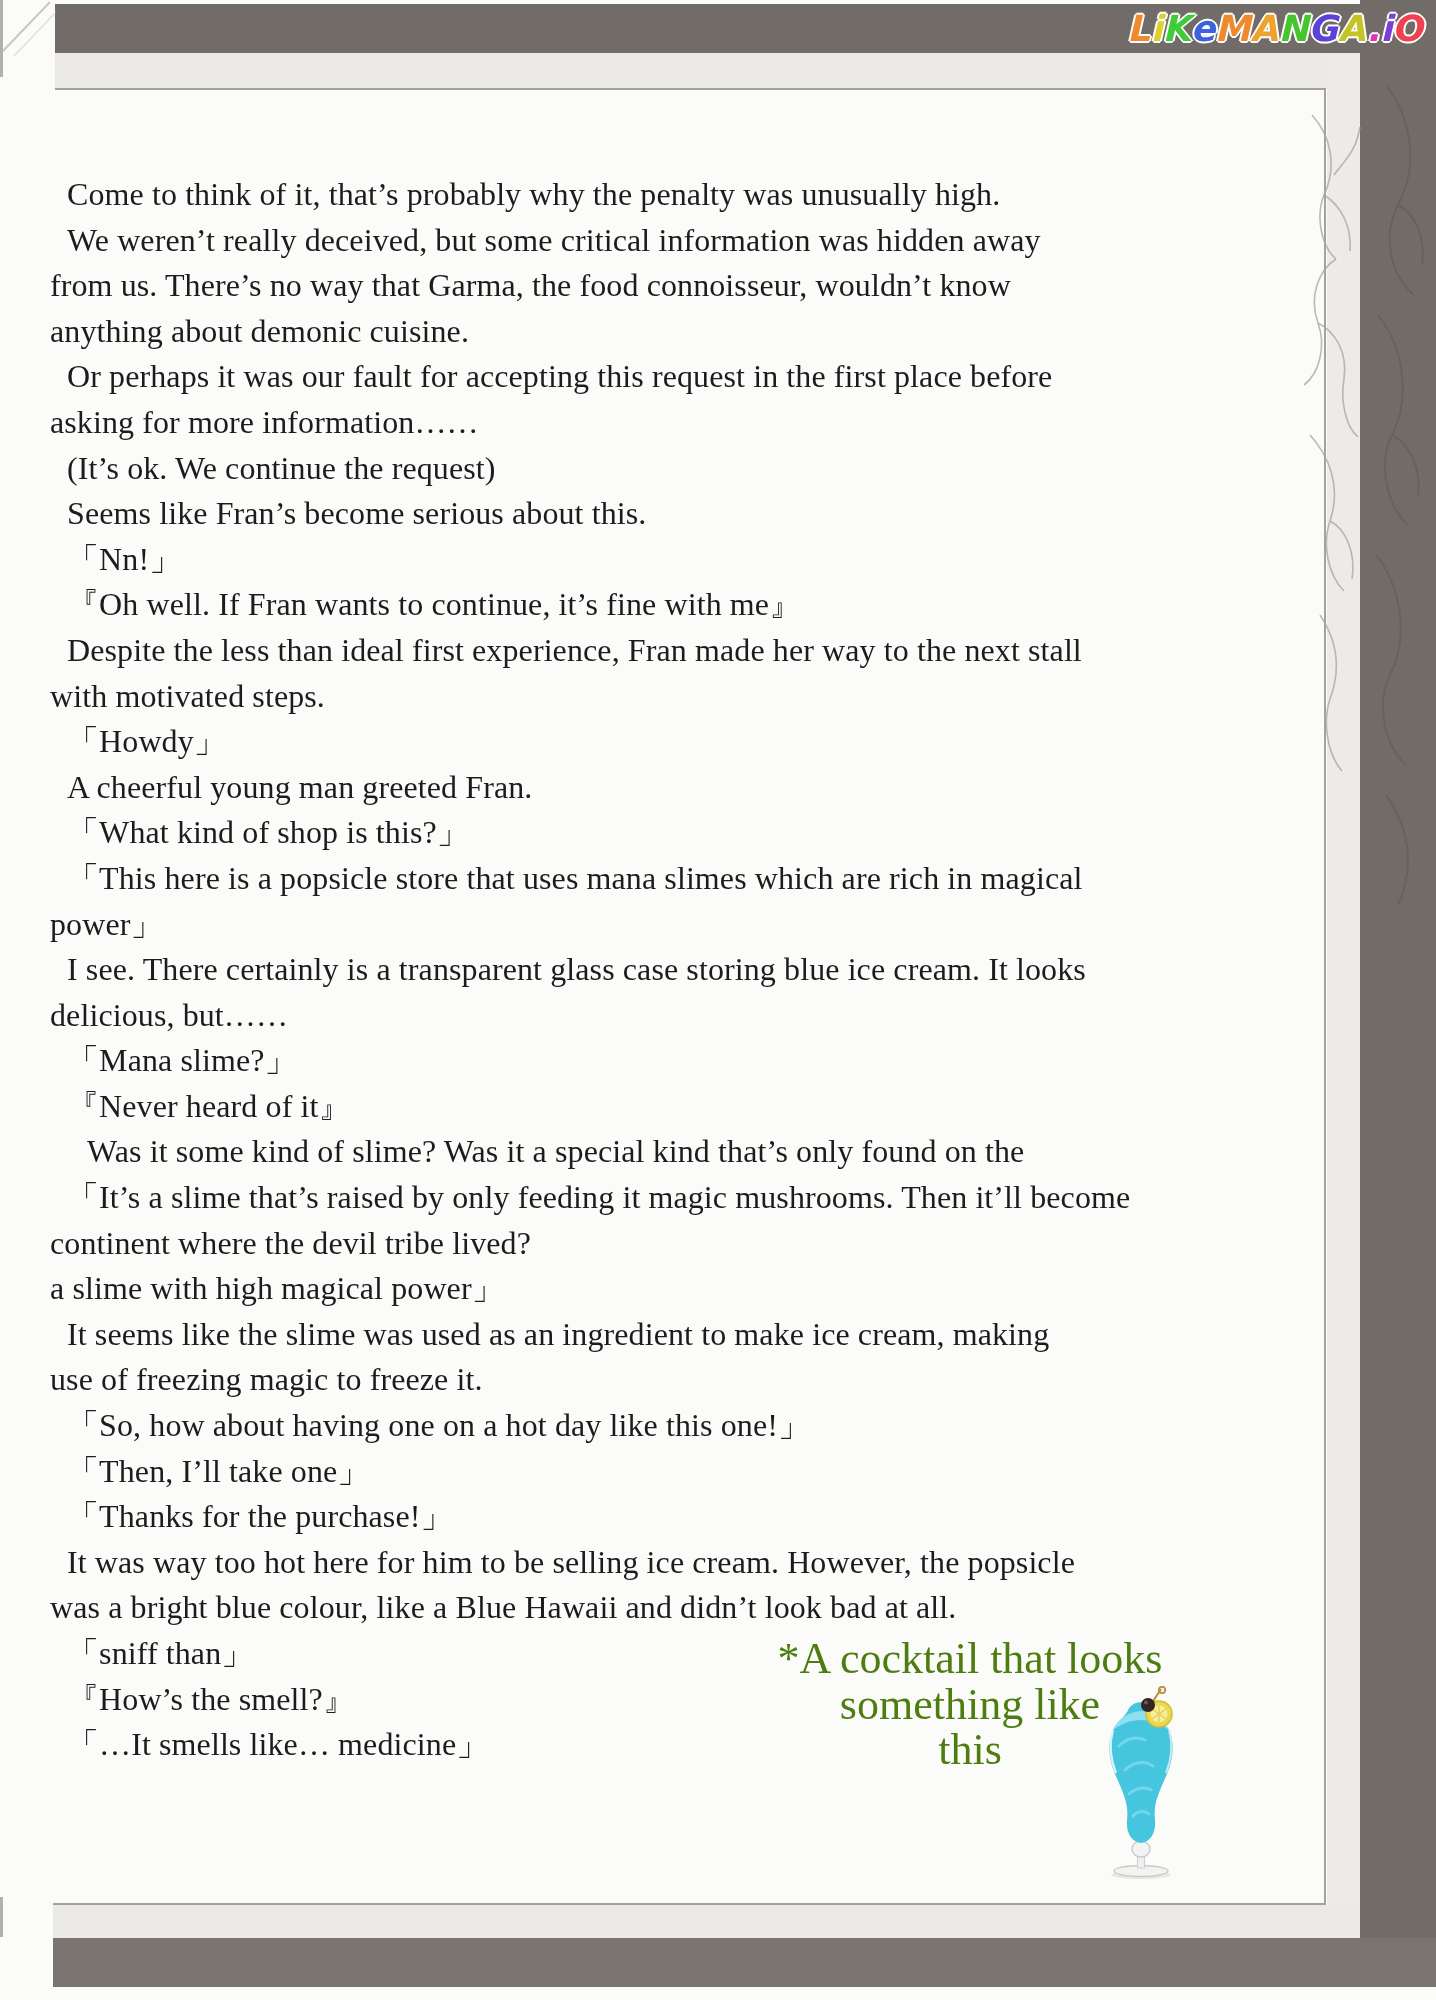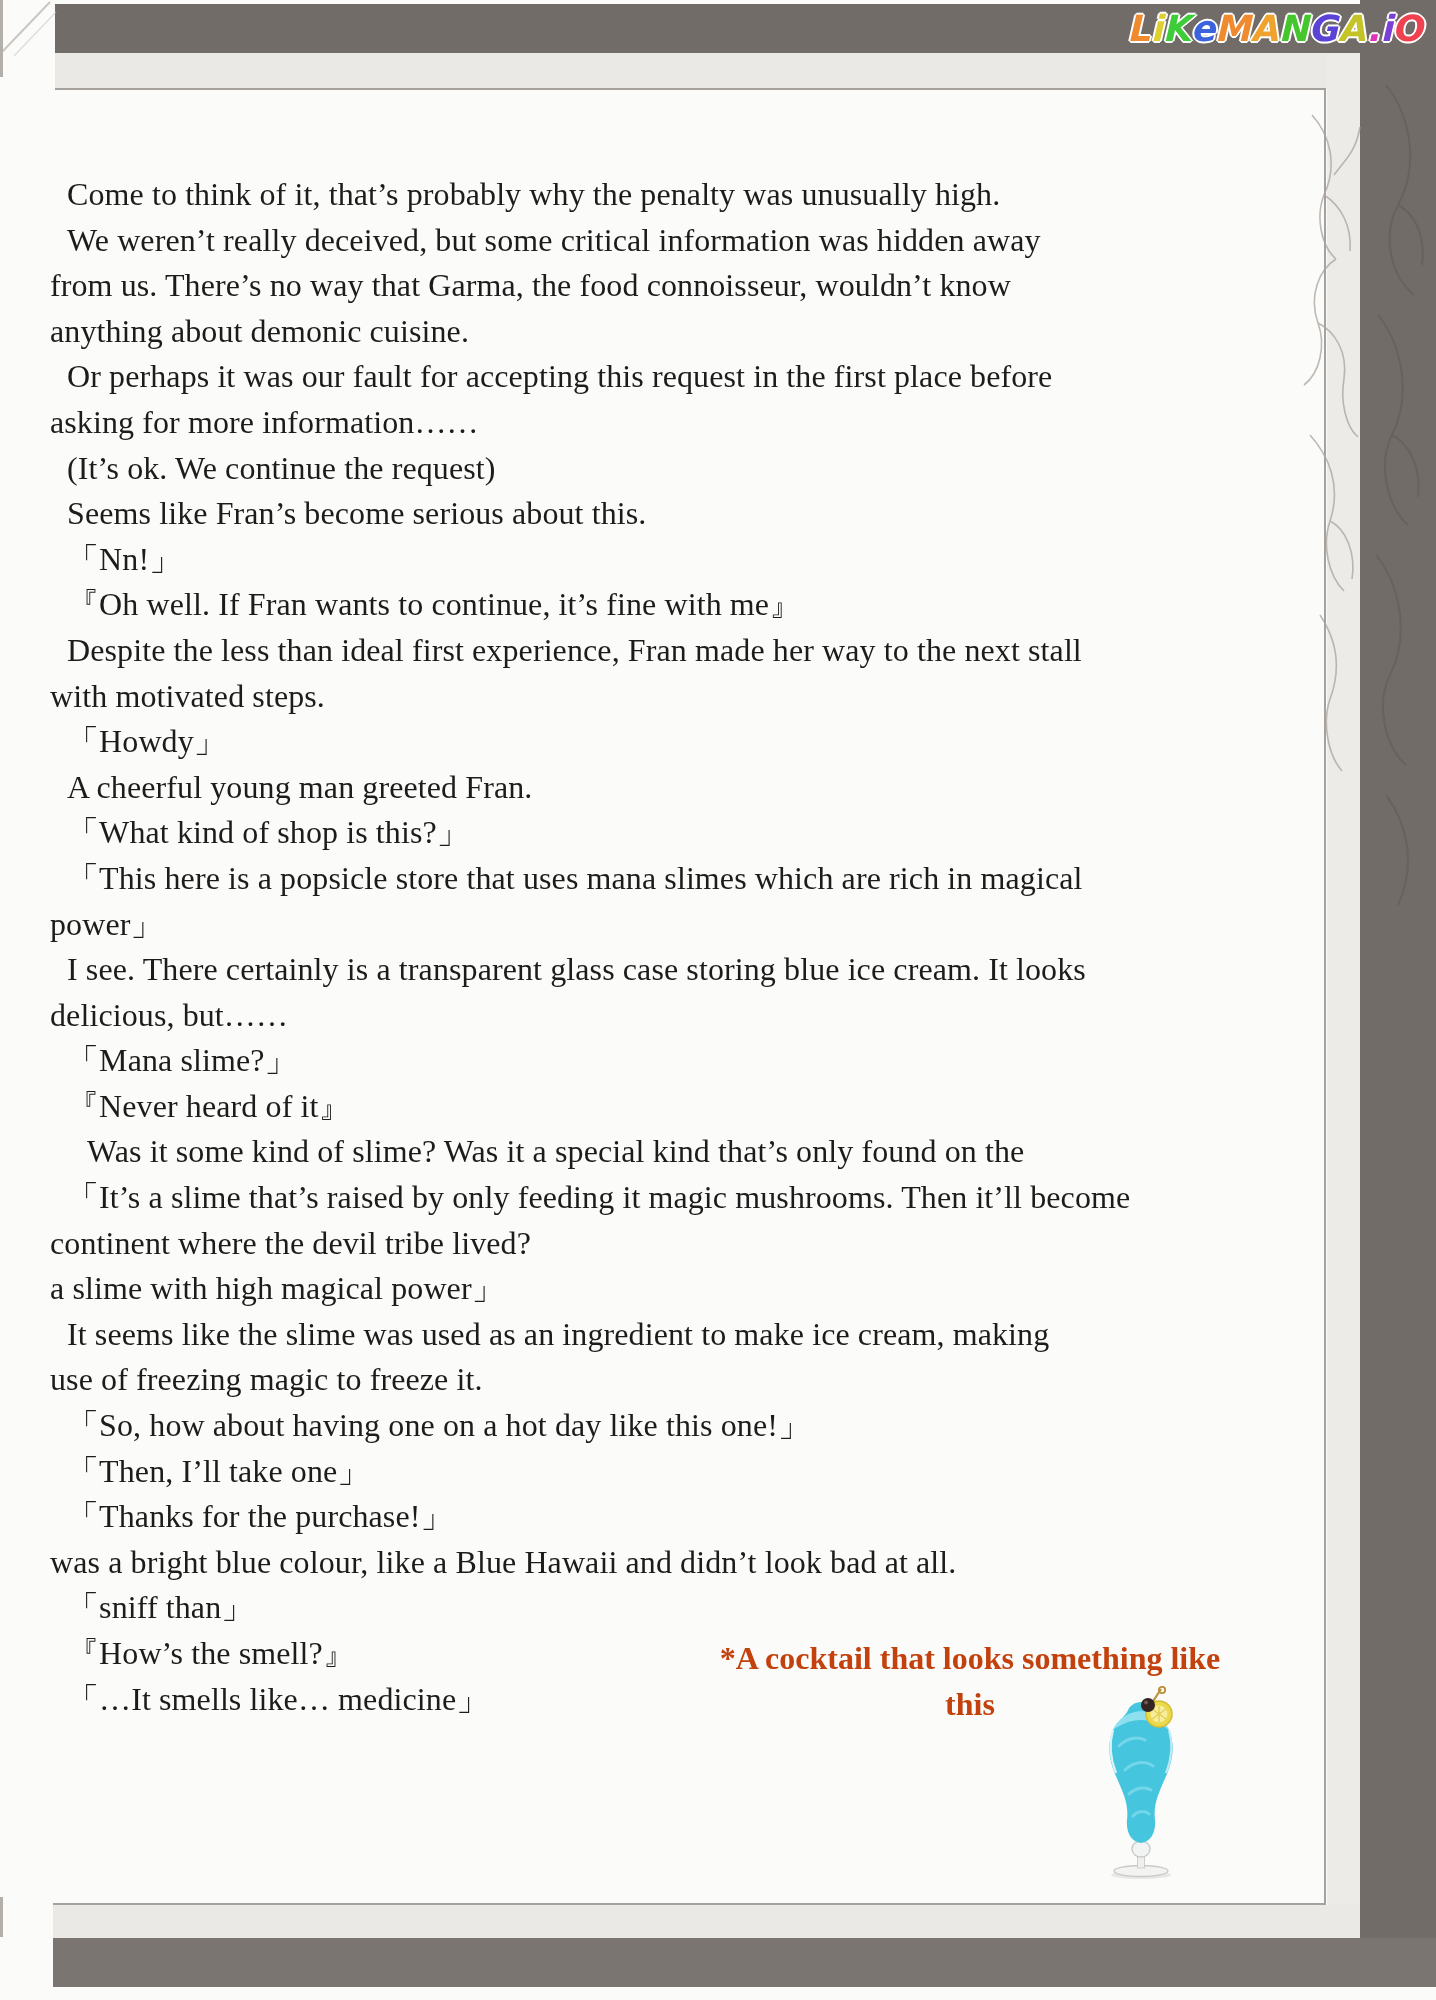--- a/index.html
+++ b/index.html
@@ -30,23 +30,22 @@
     letter-spacing:.1px;
     margin-top:42px;
   }
   .page-text .line{white-space:nowrap;height:45.6px;}
   .page-text .ind0{margin-left:0;}
   .page-text .ind1{margin-left:17px;}
   .page-text .ind2{margin-left:37px;}
 
   .annotation{
     left:690px;top:1636px;width:560px;
-    font-size:32px;line-height:45.6px;color:#c2410c;
+    font-size:44px;line-height:45.6px;color:#4d7c0f;
     text-align:center;
-    font-weight:bold;
   }
 
   
   .logo{
     right:10px;top:7px;
     font-family:"DejaVu Sans","Liberation Sans",sans-serif;
     font-weight:bold;font-size:36px;line-height:44px;letter-spacing:0;
     text-shadow:-2px 0 0 #fff,2px 0 0 #fff,0 -2px 0 #fff,0 2px 0 #fff,
                 -1px -1px 0 #fff,1px 1px 0 #fff,-1px 1px 0 #fff,1px -1px 0 #fff;
     font-style:italic;
@@ -124,20 +123,21 @@
     <div class="line ind1">『Never heard of it』</div>
     <div class="line ind2">Was it some kind of slime? Was it a special kind that’s only found on the</div>
     <div class="line ind1">「It’s a slime that’s raised by only feeding it magic mushrooms. Then it’ll become</div>
     <div class="line ind0">continent where the devil tribe lived?</div>
     <div class="line ind0">a slime with high magical power」</div>
     <div class="line ind1">It seems like the slime was used as an ingredient to make ice cream, making</div>
     <div class="line ind0">use of freezing magic to freeze it.</div>
     <div class="line ind1">「So, how about having one on a hot day like this one!」</div>
     <div class="line ind1">「Then, I’ll take one」</div>
     <div class="line ind1">「Thanks for the purchase!」</div>
+    <div class="line ind1">It was way too hot here for him to be selling ice cream. However, the popsicle</div>
     <div class="line ind0">was a bright blue colour, like a Blue Hawaii and didn’t look bad at all.</div>
     <div class="line ind1">「sniff than」</div>
     <div class="line ind1">『How’s the smell?』</div>
     <div class="line ind1">「…It smells like… medicine」</div>
   </div>
 
 <div class="abs annotation">
   <div>*A cocktail that looks something like</div>
   <div>this</div>
 </div>

